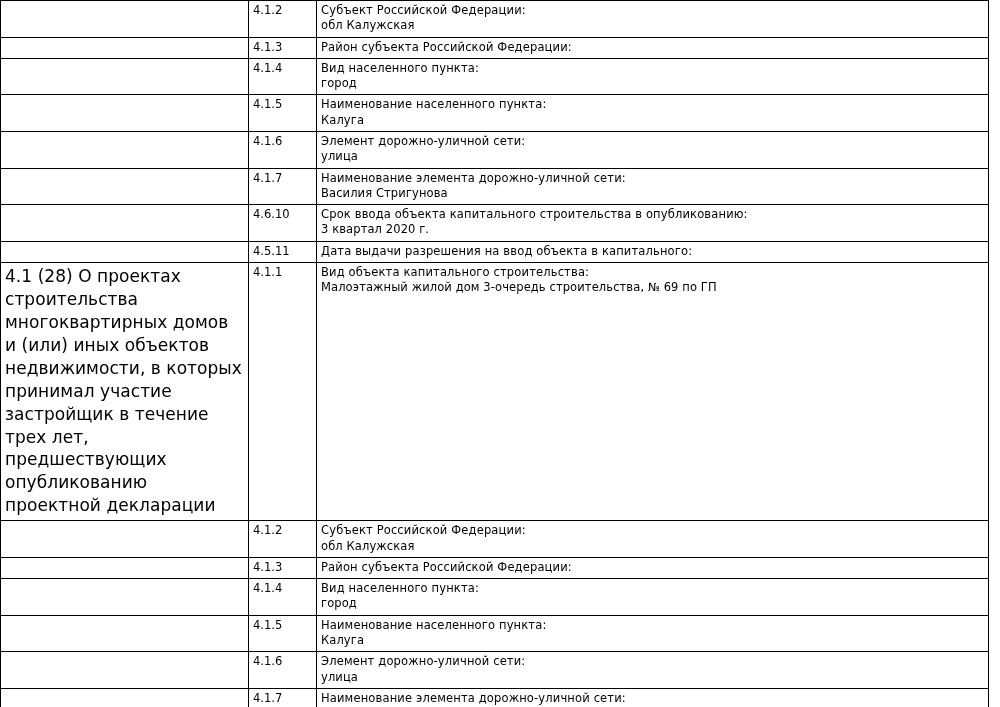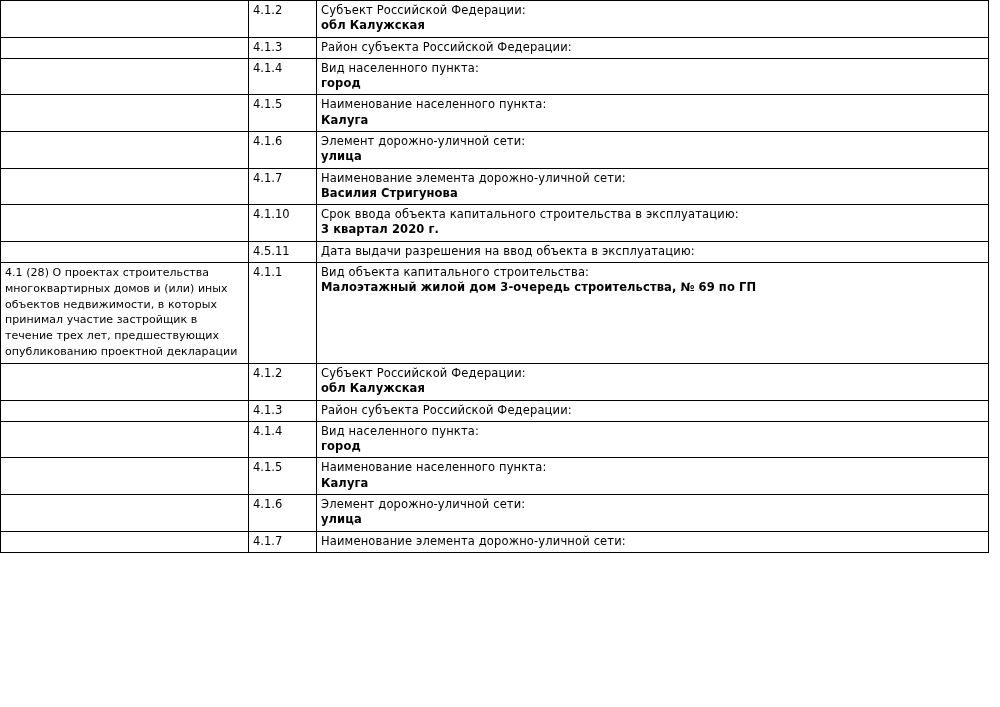--- a/index.html
+++ b/index.html
@@ -50,25 +50,25 @@
   td.c-val {
     vertical-align: top;
   }
   .q {
     display: block;
     font-weight: normal;
     letter-spacing: 0.15px;
   }
   .a {
     display: block;
-    font-weight: bold;
+    font-weight: normal;
     letter-spacing: 0.1px;
   }
   .left-block {
-    font-size: 11px;
+    font-size: 17px;
     line-height: 1.35;
     letter-spacing: 0.05px;
   }
   .vmid {
     vertical-align: middle;
   }
 </style>
 </head>
 <body>
 
@@ -131,32 +131,32 @@
         <td class="c-val">
           <span class="q">Наименование элемента дорожно-уличной сети:</span>
           <span class="a">Василия Стригунова</span>
         </td>
       </tr>
 
 
 
       <tr>
         <td class="c-label"></td>
-        <td class="c-num vmid">4.1.10</td>
-        <td class="c-val">
-          <span class="q">Срок ввода объекта капитального строительства в эксплуатацию:</span>
+        <td class="c-num vmid">4.6.10</td>
+        <td class="c-val">
+          <span class="q">Срок ввода объекта капитального строительства в опубликованию:</span>
           <span class="a">3 квартал 2020 г.</span>
         </td>
       </tr>
 
       <tr>
         <td class="c-label"></td>
         <td class="c-num">4.5.11</td>
         <td class="c-val">
-          <span class="q">Дата выдачи разрешения на ввод объекта в эксплуатацию:</span>
+          <span class="q">Дата выдачи разрешения на ввод объекта в капитального:</span>
         </td>
       </tr>
 
 
 
       <tr>
         <td class="c-label">
           <span class="left-block">4.1 (28) О проектах строительства многоквартирных домов и (или) иных объектов недвижимости, в которых принимал участие застройщик в течение трех лет, предшествующих опубликованию проектной декларации</span>
         </td>
         <td class="c-num vmid">4.1.1</td>

